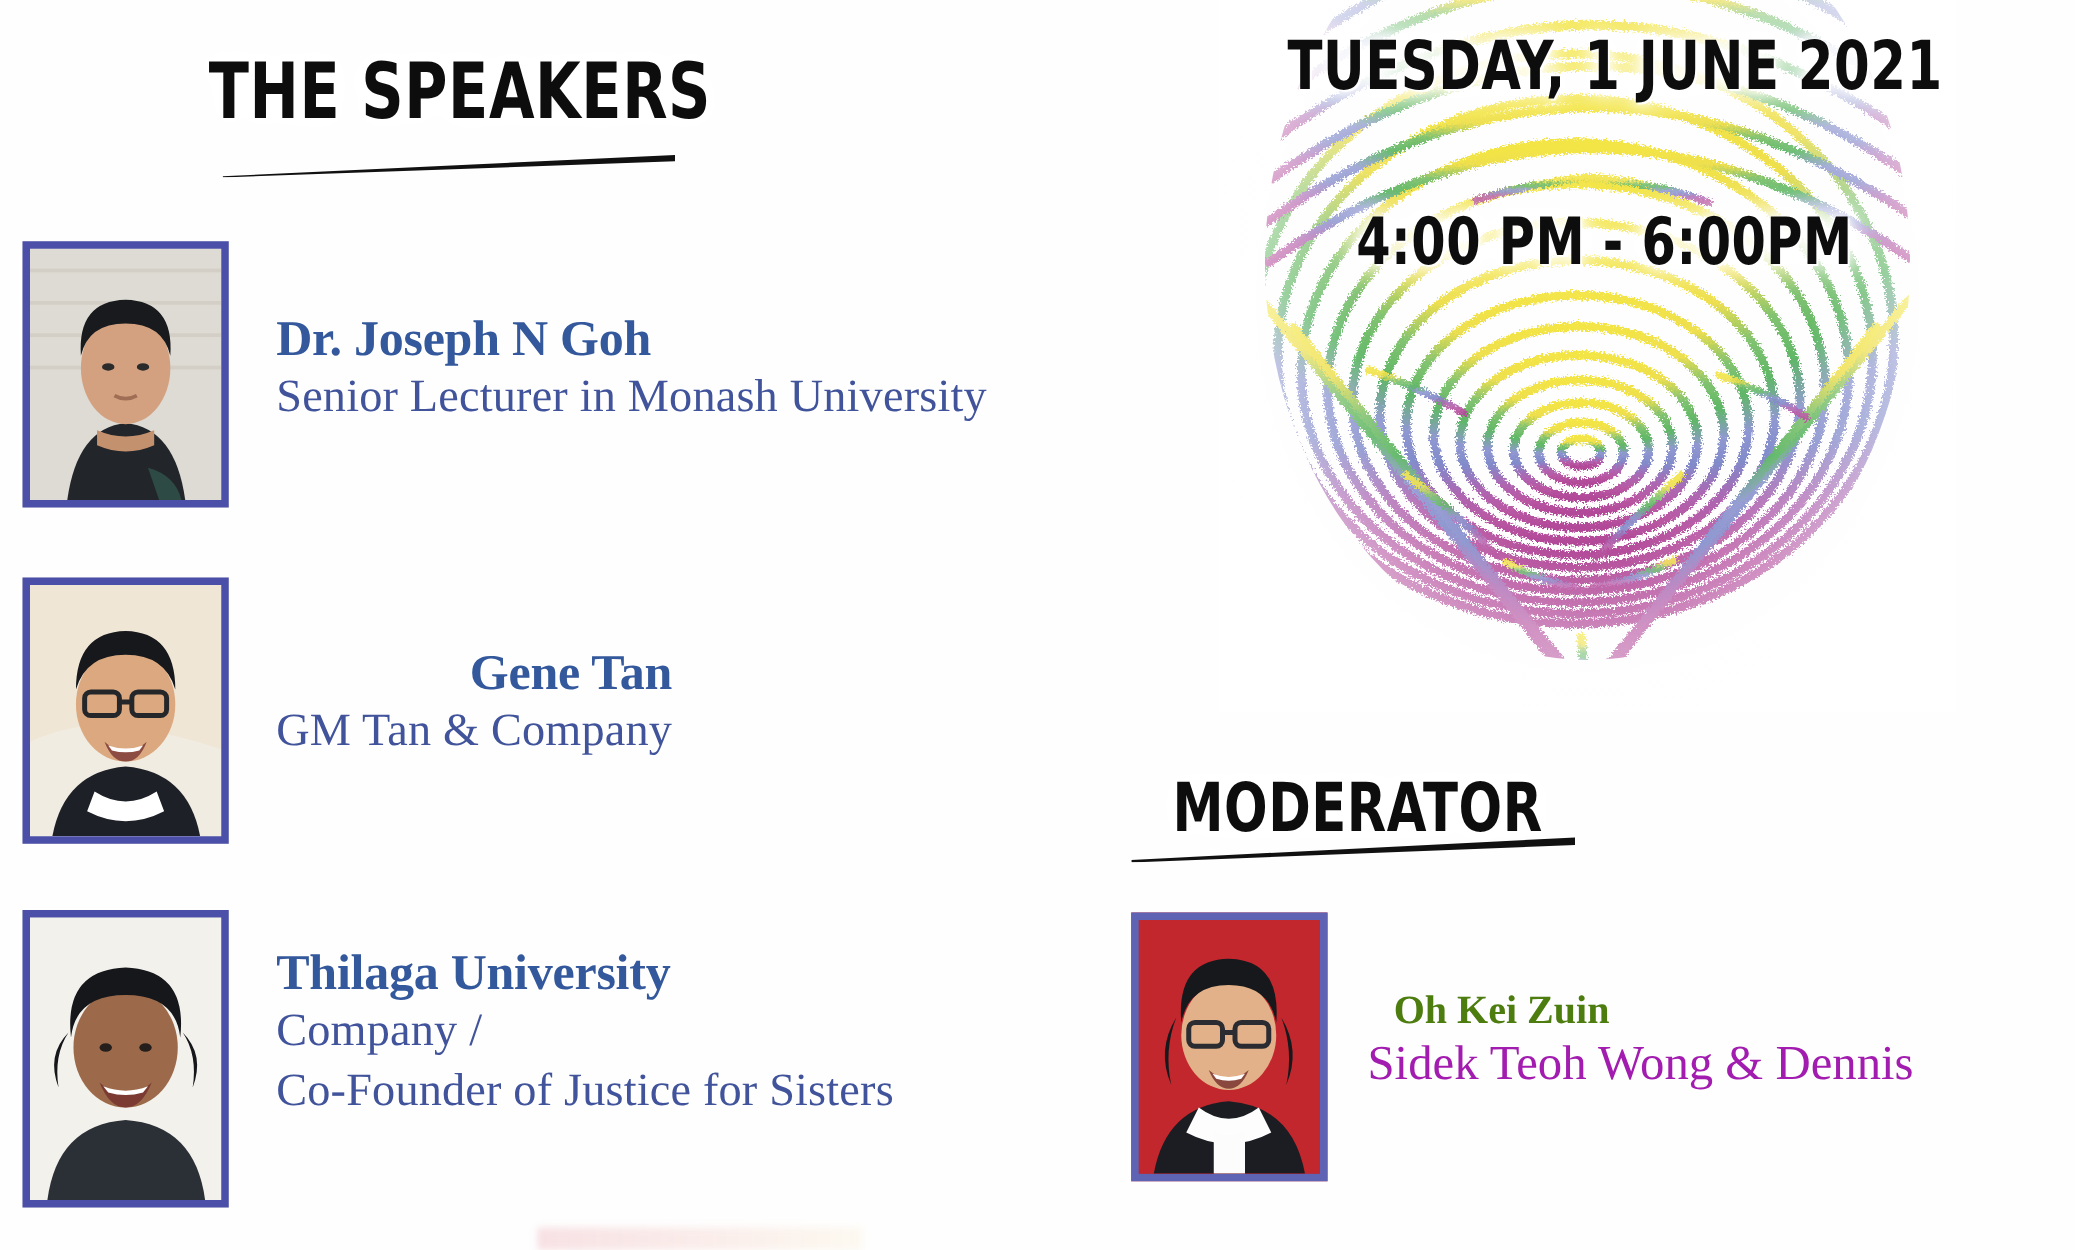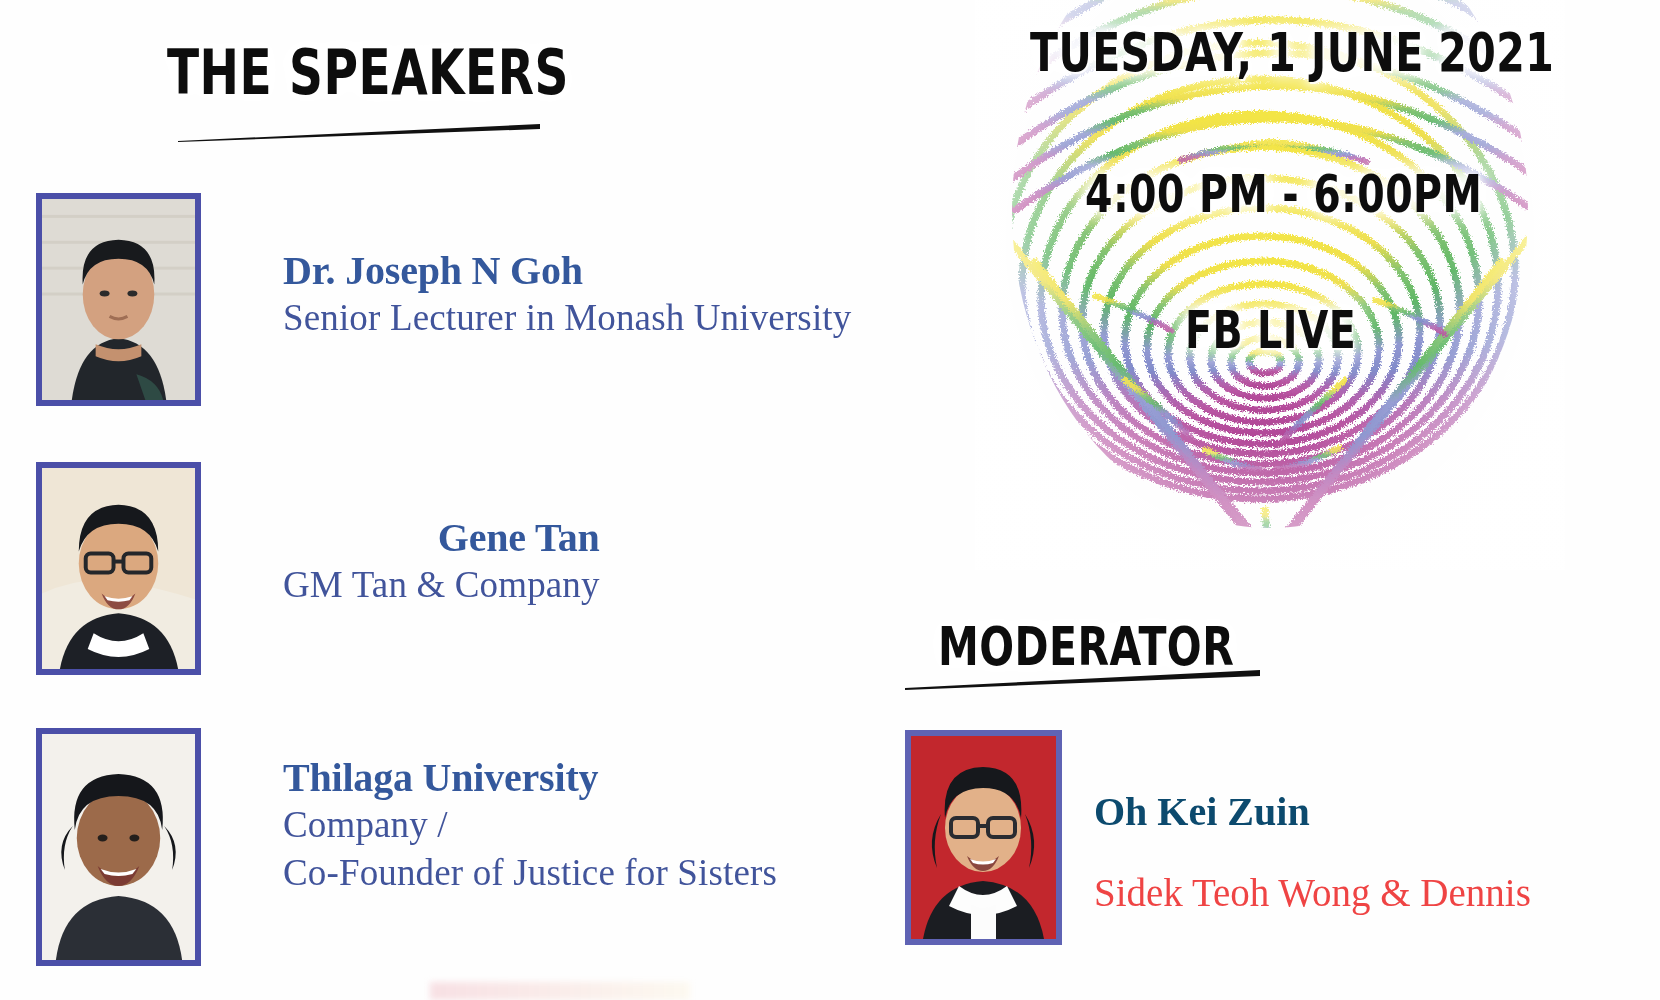--- a/index.html
+++ b/index.html
@@ -61,22 +61,21 @@
     height: 20px;
     overflow: hidden;
   }
   .title-rule svg { display: block; }
 
   
   .speaker-row {
     position: absolute;
     display: flex;
     align-items: flex-start;
-    left: 36px;
-    gap: 44px;
+    left: 18px;
   }
   .speaker-row.r1 { top: 193px; }
   .speaker-row.r2 { top: 462px; }
   .speaker-row.r3 { top: 728px; }
 
   .portrait {
     width: 165px;
     height: 213px;
     border: 6px solid #4b4fa8;
     box-sizing: border-box;
@@ -173,32 +172,32 @@
     flex: 0 0 auto;
   }
   .mod-portrait svg { display: block; width: 100%; height: 100%; }
   .mod-text {
     margin-left: 32px;
     padding-top: 58px;
   }
   .mod-name {
     font-family: "Liberation Serif", serif;
     font-weight: bold;
-    font-size: 40px;
-    color: #0c4a6e;
+    font-size: 32px;
+    color: #4d7c0f;
     line-height: 1.2;
     white-space: nowrap;
+    margin-left: 21px;
   }
   .mod-role {
     font-family: "Liberation Serif", serif;
     font-size: 39px;
-    color: #ef4444;
+    color: #a21caf;
     line-height: 1.28;
     white-space: nowrap;
-    margin-top: 32px;
   }
 
   
   .artifact {
     position: absolute;
     bottom: 0;
     left: 430px;
     width: 260px;
     height: 18px;
     background: linear-gradient(90deg, rgba(236,170,180,.35), rgba(250,235,200,.25));
@@ -374,23 +373,20 @@
       <div class="sp-role">Company /</div>
       <div class="sp-role">Co-Founder of Justice for Sisters</div>
     </div>
   </div>
 
   <div class="event-line event-date">
     <div class="display-heading halo">TUESDAY, 1 JUNE 2021</div>
   </div>
   <div class="event-line event-time">
     <div class="display-heading halo">4:00 PM - 6:00PM</div>
-  </div>
-  <div class="event-line event-plat">
-    <div class="display-heading halo">FB LIVE</div>
   </div>
 
   <div class="moderator-title-wrap">
     <div class="display-heading moderator-title halo">MODERATOR</div>
   </div>
   <div class="moderator-rule">
     <svg viewBox="0 0 355 22" preserveAspectRatio="none" aria-hidden="true">
       <polygon points="0,20 355,2 355,8 0,22" fill="#111111"></polygon>
     </svg>
   </div>

